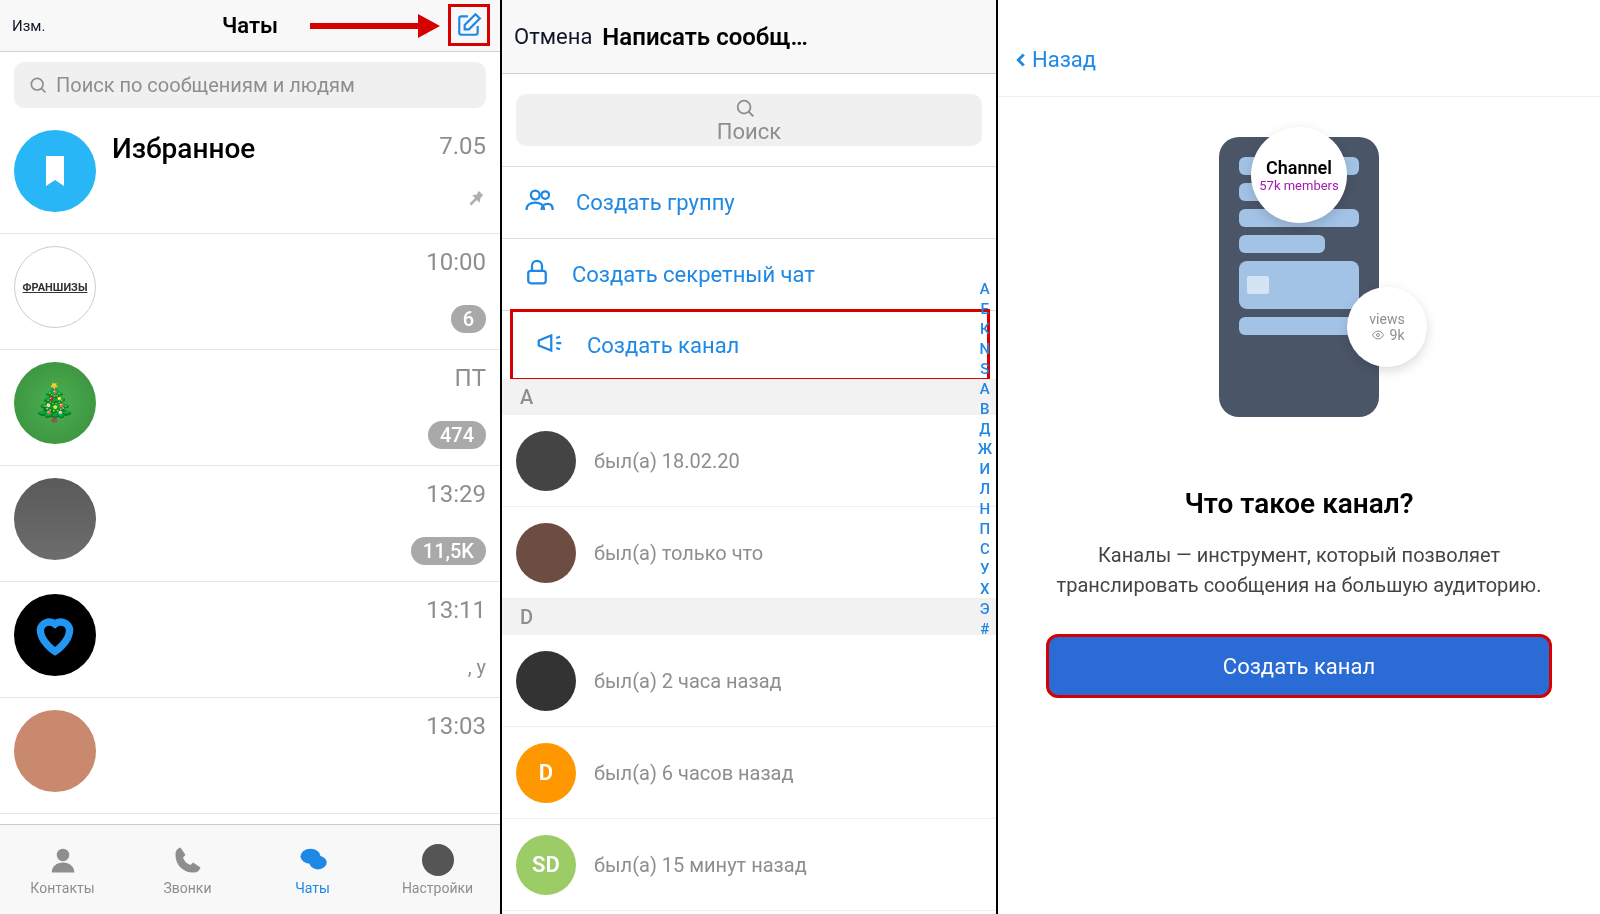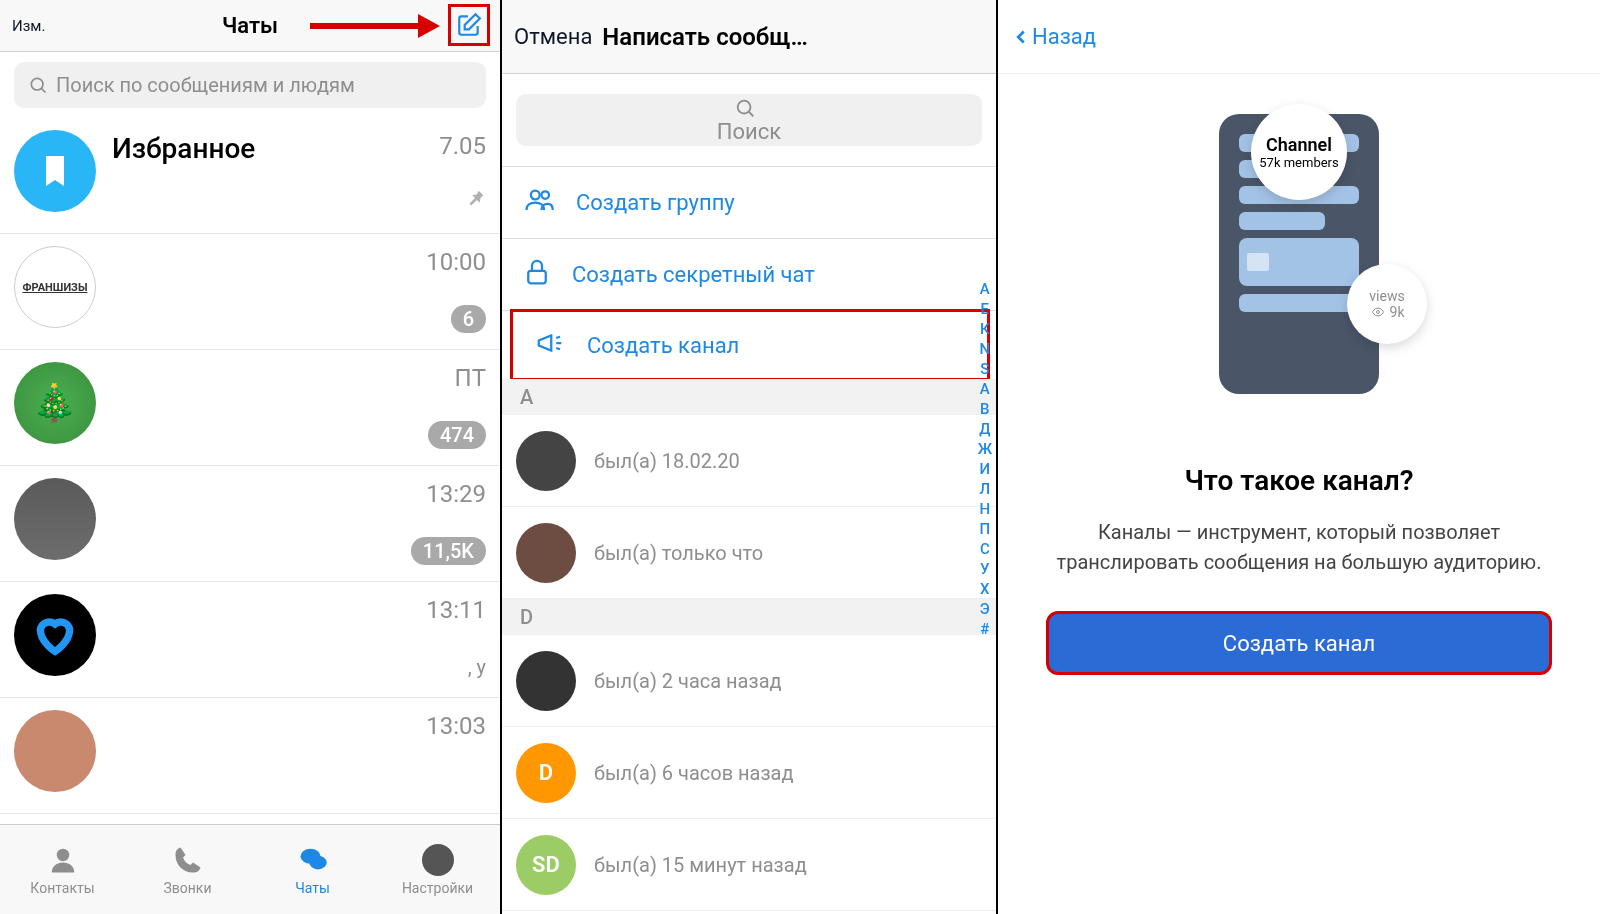--- a/index.html
+++ b/index.html
@@ -51,31 +51,31 @@
   .action { display:flex; align-items:center; height:72px; padding:0 14px 0 20px; border-bottom:1px solid #ddd; color:#1e88e5; font-size:22px; gap:20px; }
   .action.highlight { border:3px solid #d60000; margin:-2px 6px -2px 8px; }
   .action svg { stroke:#1e88e5; fill:none; stroke-width:1.8; }
   .sechdr { background:#f2f2f2; color:#8e8e8e; font-size:20px; padding:6px 18px; font-weight:500; }
   .contact { display:flex; align-items:center; height:92px; padding:0 14px; border-bottom:1px solid #eee; gap:18px; }
   .cavatar { width:60px; height:60px; border-radius:50%; background:#ccc; display:flex; align-items:center; justify-content:center; color:#fff; font-weight:600; font-size:22px; }
   .contact .status { color:#8e8e8e; font-size:20px; }
   .index { position:absolute; right:4px; top:280px; display:flex; flex-direction:column; gap:2px; color:#1e88e5; font-size:15px; font-weight:500; align-items:center; }
 
   
-  .hdr3 { display:flex; align-items:center; height:74px; padding:0 12px; border-bottom:1px solid #eee; }
+  .hdr3 { display:flex; align-items:center; height:74px; padding:0 12px; border-bottom:1px solid #eee;margin-top:23px; }
   .hdr3 .back { display:flex; align-items:center; color:#1e88e5; font-size:22px; }
   .illus { margin:40px auto 30px; width:220px; height:280px; position:relative; }
   .phone { width:160px; height:280px; background:#4a5568; border-radius:20px; padding:12px 8px; margin:0 auto; position:relative; }
   .phone .bar { background:#a3c3e6; border-radius:6px; height:18px; margin:8px 12px; }
   .phone .bar.short { width:60%; }
   .phone .img { background:#a3c3e6; height:48px; margin:8px 12px; border-radius:8px; display:flex; align-items:center; padding:8px; }
   .phone .img::before { content:""; width:22px;height:18px; background:#fff; opacity:.55; border-radius:2px; }
   .bubble1 { position:absolute; top:-10px; left:50%; transform:translateX(-50%); background:#fff; border-radius:50%; width:96px; height:96px; box-shadow:0 4px 12px rgba(0,0,0,.15); display:flex; flex-direction:column; align-items:center; justify-content:center; }
   .bubble1 .t { font-weight:600; font-size:18px; }
-  .bubble1 .s { color:#000000; font-size:13px; }
+  .bubble1 .s { color:#a21caf; font-size:13px; }
   .bubble2 { position:absolute; bottom:50px; right:-18px; background:#fff; border-radius:50%; width:80px; height:80px; box-shadow:0 4px 12px rgba(0,0,0,.15); display:flex; flex-direction:column; align-items:center; justify-content:center; }
   .bubble2 .t { color:#8e8e8e; font-size:14px; }
   .bubble2 .s { color:#8e8e8e; font-size:14px; display:flex; align-items:center; gap:4px; }
   .p3title { font-size:28px; font-weight:600; text-align:center; margin:40px 20px 20px; }
   .p3body { font-size:20px; color:#444; text-align:center; padding:0 40px; line-height:1.5; }
   .createbtn { margin:34px 48px 0; background:#2b6bd6; color:#fff; font-size:22px; height:64px; border-radius:12px; display:flex; align-items:center; justify-content:center; border:3px solid #d60000; }
 </style>
 </head>
 <body>
 

